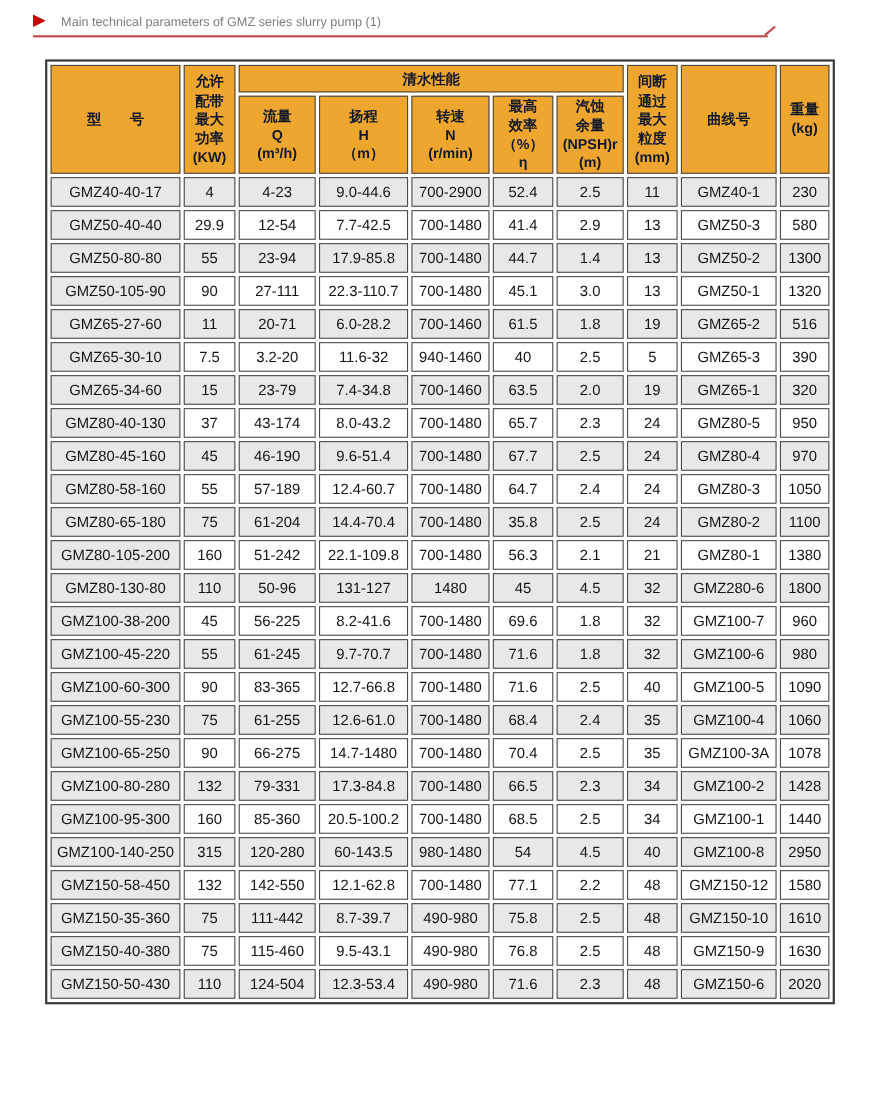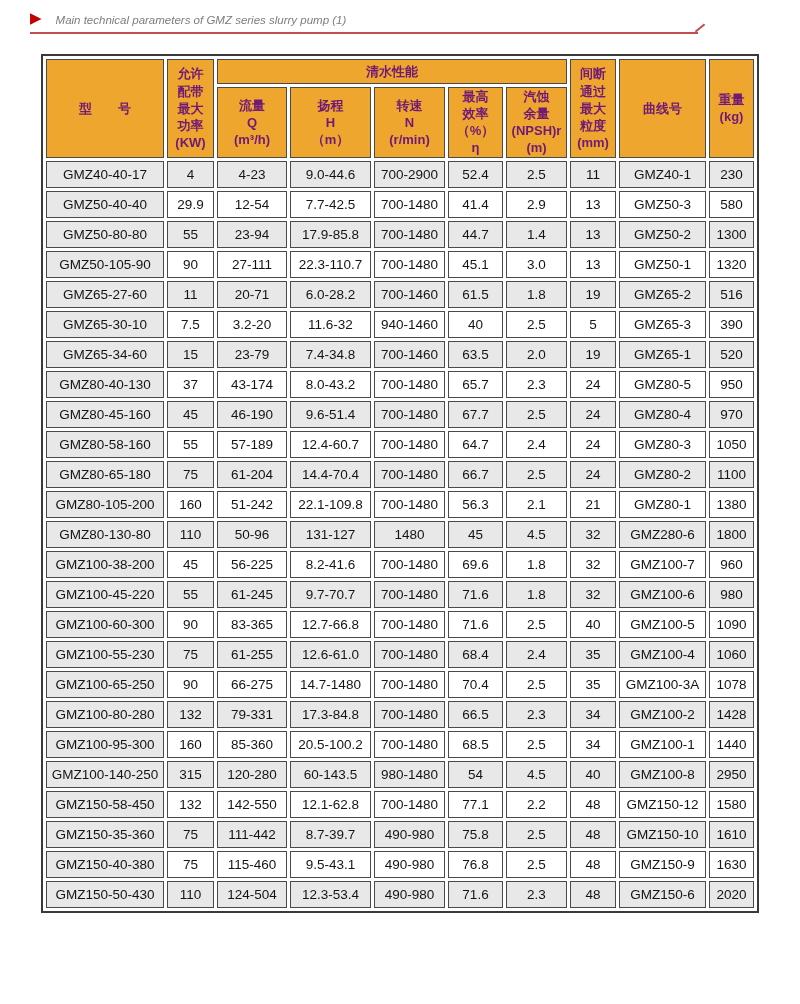--- a/index.html
+++ b/index.html
@@ -17,21 +17,21 @@
   .title-row { display: flex; align-items: baseline; white-space: nowrap; }
   .tri {
     color: #c00000; font-size: 15px; margin-right: 8px;
     position: relative; top: -1px;
   }
   .title-cn {
     font-weight: bold; font-size: 18px; color: #0a0a0a;
     letter-spacing: 0.5px;
   }
   .title-en {
-    font-style: italic; font-size: 11.5px; color: #7d7d7d;
+    font-size: 11.5px; color: #7d7d7d;
     margin-left: 6px;
     text-align: center;
   }
   .title-underline {
     position: relative; margin-top: 4px; margin-left: 0;
     width: 668px; height: 2px; background: #c0504d;
   }
   .title-underline .tick {
     position: absolute; right: -8px; top: -5px;
     width: 12px; height: 2px; background: #c0504d;
@@ -50,21 +50,21 @@
   }
   th, td {
     border: 1px solid #4a4a4a;
     text-align: center;
     vertical-align: middle;
     padding: 0 1px;
     overflow: hidden;
   }
   th {
     background: #efa62f;
-    color: #701a75;
+    color: #0f172a;
     font-weight: bold;
     font-size: 13px;
     line-height: 1.32;
     white-space: pre-line;
   }
   th.group-hd { height: 25px; margin-top: 44px; }
   td {
     font-size: 13.5px;
     color: #141414;
     height: 27px;
@@ -217,21 +217,21 @@
           <tr class="stripe">
             <td class="model-cell">GMZ65-34-60</td>
             <td>15</td>
             <td>23-79</td>
             <td>7.4-34.8</td>
             <td>700-1460</td>
             <td>63.5</td>
             <td>2.0</td>
             <td>19</td>
             <td>GMZ65-1</td>
-            <td>520</td>
+            <td>320</td>
           </tr>
           <tr>
             <td class="model-cell">GMZ80-40-130</td>
             <td>37</td>
             <td>43-174</td>
             <td>8.0-43.2</td>
             <td>700-1480</td>
             <td>65.7</td>
             <td>2.3</td>
             <td>24</td>
@@ -261,21 +261,21 @@
             <td>24</td>
             <td>GMZ80-3</td>
             <td>1050</td>
           </tr>
           <tr class="stripe">
             <td class="model-cell">GMZ80-65-180</td>
             <td>75</td>
             <td>61-204</td>
             <td>14.4-70.4</td>
             <td>700-1480</td>
-            <td>66.7</td>
+            <td>35.8</td>
             <td>2.5</td>
             <td>24</td>
             <td>GMZ80-2</td>
             <td>1100</td>
           </tr>
           <tr>
             <td class="model-cell">GMZ80-105-200</td>
             <td>160</td>
             <td>51-242</td>
             <td>22.1-109.8</td>

